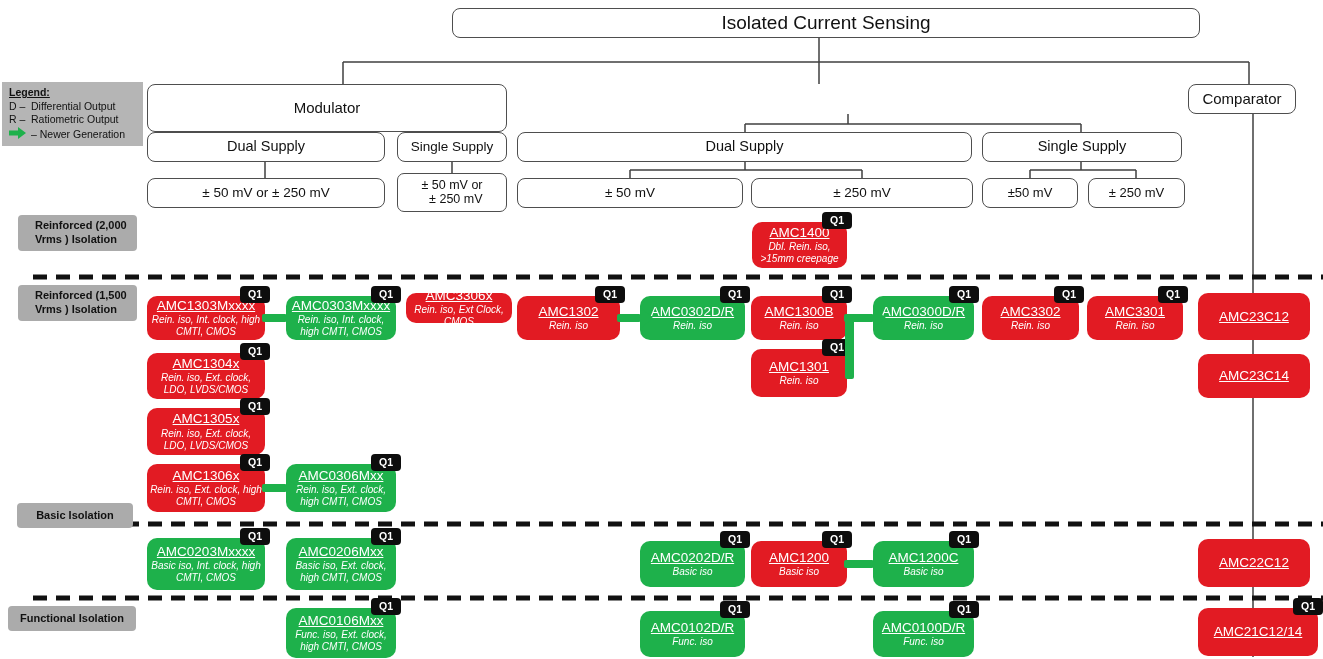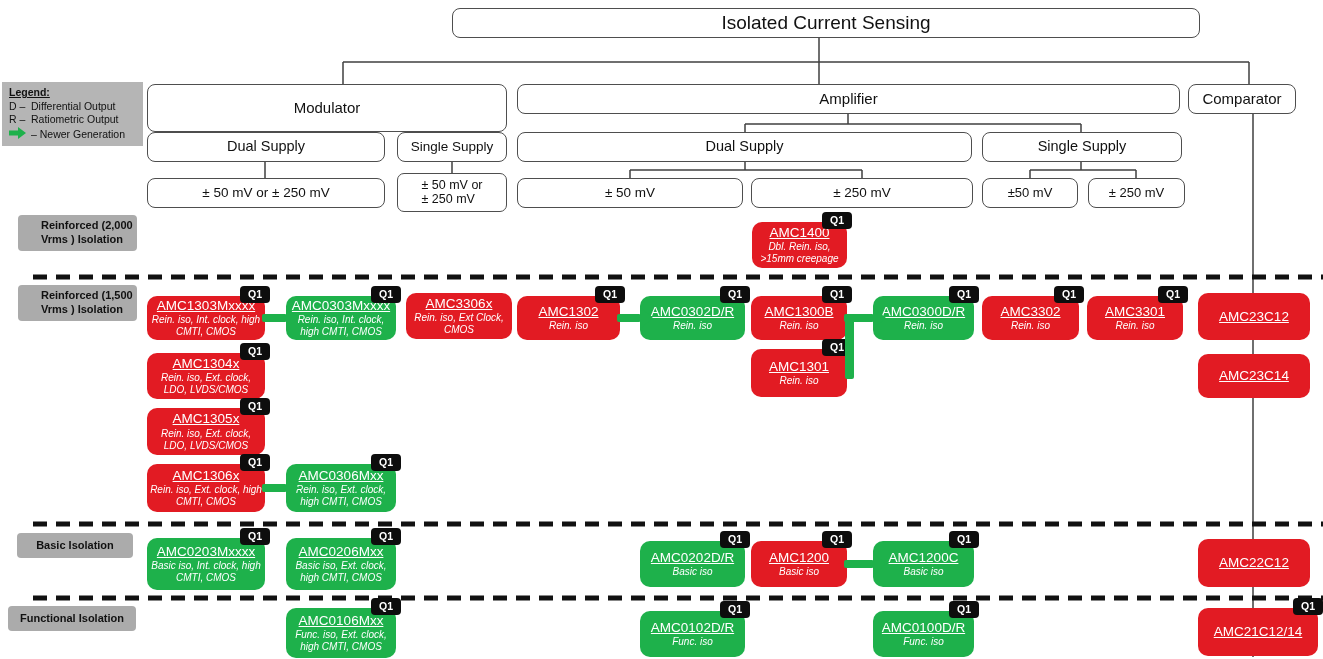--- a/index.html
+++ b/index.html
@@ -1,35 +1,35 @@
 <!DOCTYPE html>
 <html><head>
 <meta charset="utf-8">
 <style>
   html,body{margin:0;padding:0;background:#fff;}
   #stage{position:relative;width:1323px;height:659px;background:#fff;overflow:hidden;
          font-family:"Liberation Sans",sans-serif;color:#111;}
   svg.lines{position:absolute;left:0;top:0;z-index:0;}
   .wbox{position:absolute;background:#fff;border:1.6px solid #4e4e4e;border-radius:8px;
-        display:flex;align-items:center;justify-content:center;text-align:left;
+        display:flex;align-items:center;justify-content:center;text-align:right;
         box-sizing:border-box;z-index:2;white-space:pre-line;line-height:1.1;}
   .title{font-size:19px;}
   .lv1{font-size:15px;}
   .lv2{font-size:14.5px;}
   .lv3{font-size:13.5px;}
   .sm{font-size:12.5px;border-radius:7px;}
   .legend{position:absolute;left:2px;top:82px;width:141px;height:64px;background:#b5b5b5;
           box-sizing:border-box;padding:4px 5px 2px 7px;z-index:2;font-size:10.5px;line-height:1.3;}
   .legend .hd{font-weight:bold;text-decoration:underline;}
   .legend .row{display:flex;align-items:center;}
   .legend .sym{width:22px;flex:none;}
   .rowlabel{position:absolute;background:#ababab;color:#111;font-weight:bold;font-size:11px;
             border-radius:4px;display:flex;align-items:center;box-sizing:border-box;z-index:2;
             white-space:pre-line;line-height:1.25;}
-  .rowlabel.left{justify-content:flex-start;padding-left:23px;text-align:left;}
+  .rowlabel.left{justify-content:flex-start;padding-left:17px;text-align:left;}
   .rowlabel.center{justify-content:center;text-align:center;}
   .product{position:absolute;border-radius:10px;display:flex;flex-direction:column;
            align-items:center;justify-content:center;color:#fff;text-align:center;
            box-sizing:border-box;z-index:3;padding:2px 3px;cursor:pointer;}
   .pname{font-size:13.5px;text-decoration:underline;line-height:1.15;white-space:nowrap;}
   .psub{font-size:10px;font-style:italic;line-height:1.18;margin-top:1px;}
   .q1{position:absolute;top:-10px;right:-5px;background:#0d0d0d;color:#fff;font-weight:bold;
       font-size:10.5px;line-height:1;padding:3px 8px 3px 8px;border-radius:4px;z-index:5;}
   .arrow-body{position:absolute;z-index:4;border-radius:2px;}
   .arrow-head{position:absolute;width:0;height:0;border-top:10px solid transparent;
@@ -66,58 +66,57 @@
     <div class="row">
       <span class="sym"><svg width="18" height="12" viewBox="0 0 18 12">
             <polygon points="0,3.5 9,3.5 9,0 17,6 9,12 9,8.5 0,8.5" fill="#1eb14b"></polygon>
           </svg></span>
       <span>– Newer Generation</span>
     </div>
   </div>
 
   <div class="wbox title" style="left:452px;top:8px;width:748px;height:30px;">Isolated Current Sensing</div>
   <div class="wbox lv1" style="left:147px;top:84px;width:360px;height:48px;">Modulator</div>
-  <div class="wbox lv1" style="left:517px;top:84px;width:663px;height:30px;">Amplifier</div>
   <div class="wbox lv1" style="left:1188px;top:84px;width:108px;height:30px;">Comparator</div>
   <div class="wbox lv2" style="left:147px;top:132px;width:238px;height:30px;">Dual Supply</div>
   <div class="wbox lv2" style="left:397px;top:132px;width:110px;height:30px;font-size:13.5px;">Single Supply</div>
   <div class="wbox lv2" style="left:517px;top:132px;width:455px;height:30px;">Dual Supply</div>
   <div class="wbox lv2" style="left:982px;top:132px;width:200px;height:30px;">Single Supply</div>
   <div class="wbox lv3" style="left:147px;top:178px;width:238px;height:30px;">± 50 mV or ± 250 mV</div>
   <div class="wbox sm" style="left:397px;top:173px;width:110px;height:39px;">± 50 mV or
 ± 250 mV</div>
   <div class="wbox lv3" style="left:517px;top:178px;width:226px;height:30px;">± 50 mV</div>
   <div class="wbox lv3" style="left:751px;top:178px;width:222px;height:30px;">± 250 mV</div>
   <div class="wbox lv3" style="left:982px;top:178px;width:96px;height:30px;font-size:13px;">±50 mV</div>
   <div class="wbox lv3" style="left:1088px;top:178px;width:97px;height:30px;font-size:13px;">± 250 mV</div>
 
   <div class="rowlabel left" style="left:18px;top:215px;width:119px;height:36px;">Reinforced (2,000
 Vrms ) Isolation</div>
   <div class="rowlabel left" style="left:18px;top:285px;width:119px;height:36px;">Reinforced (1,500
 Vrms ) Isolation</div>
-  <div class="rowlabel center" style="left:17px;top:533px;width:116px;height:25px;">Basic Isolation</div>
+  <div class="rowlabel center" style="left:17px;top:503px;width:116px;height:25px;">Basic Isolation</div>
   <div class="rowlabel center" style="left:8px;top:606px;width:128px;height:25px;">Functional Isolation</div>
 
   <div id="diagram">
       <div class="product" style="left: 752px; top: 222px; width: 95px; height: 46px; background: rgb(226, 27, 35);">
         <span class="pname">AMC1400</span>
         <span class="psub">Dbl. Rein. iso, &gt;15mm creepage</span>
         <span class="q1">Q1</span>
       </div>
       <div class="product" style="left: 147px; top: 296px; width: 118px; height: 44px; background: rgb(226, 27, 35);">
         <span class="pname">AMC1303Mxxxx</span>
         <span class="psub">Rein. iso, Int. clock, high CMTI, CMOS</span>
         <span class="q1">Q1</span>
       </div>
       <div class="product" style="left: 286px; top: 296px; width: 110px; height: 44px; background: rgb(30, 177, 75);">
         <span class="pname">AMC0303Mxxxx</span>
         <span class="psub">Rein. iso, Int. clock, high CMTI, CMOS</span>
         <span class="q1">Q1</span>
       </div>
-      <div class="product" style="left: 406px; top: 293px; width: 106px; height: 46px; background: rgb(226, 27, 35);">
+      <div class="product" style="left: 406px; top: 293px; width: 106px; height: 30px; background: rgb(226, 27, 35);">
         <span class="pname">AMC3306x</span>
         <span class="psub">Rein. iso, Ext Clock, CMOS</span>
       </div>
       <div class="product" style="left: 517px; top: 296px; width: 103px; height: 44px; background: rgb(226, 27, 35);">
         <span class="pname">AMC1302</span>
         <span class="psub">Rein. iso</span>
         <span class="q1">Q1</span>
       </div>
       <div class="product" style="left: 640px; top: 296px; width: 105px; height: 44px; background: rgb(30, 177, 75);">
         <span class="pname">AMC0302D/R</span>

